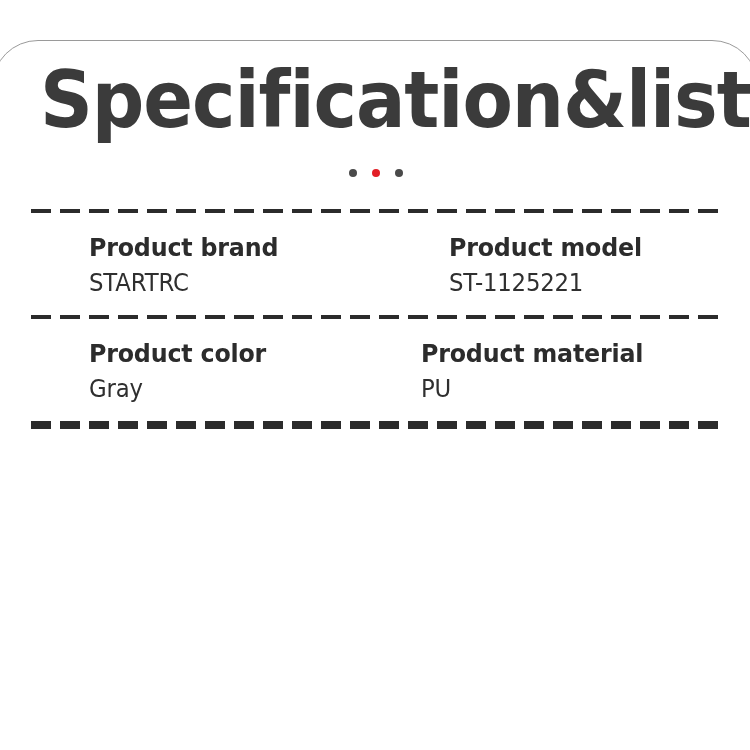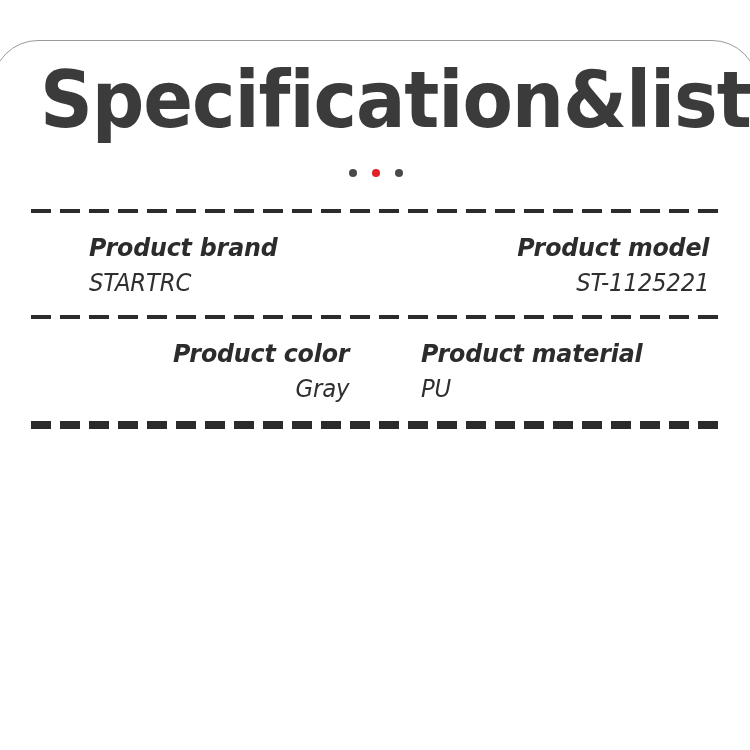--- a/index.html
+++ b/index.html
@@ -104,24 +104,23 @@
 
   .spec-row {
     display: flex;
     align-items: flex-start;
     padding: 18px 0 14px 0;
   }
   .spec-row.tall { padding-bottom: 10px; }
 
   .spec-cell {
     box-sizing: border-box;
-    font-style: italic;
   }
   .spec-cell.left  { width: 360px; padding-left: 58px; }
-  .spec-cell.right { width: 332px; padding-left: 58px; text-align: right; }
+  .spec-cell.right { width: 332px; padding-left: 58px; }
 
   .cell-label {
     font-size: 25px;
     font-weight: 700;
     color: #2c2c2c;
     line-height: 34px;
     letter-spacing: -0.2px;
     font-family: "DejaVu Sans", sans-serif;
     transform: scaleX(0.95);
     transform-origin: left center;

